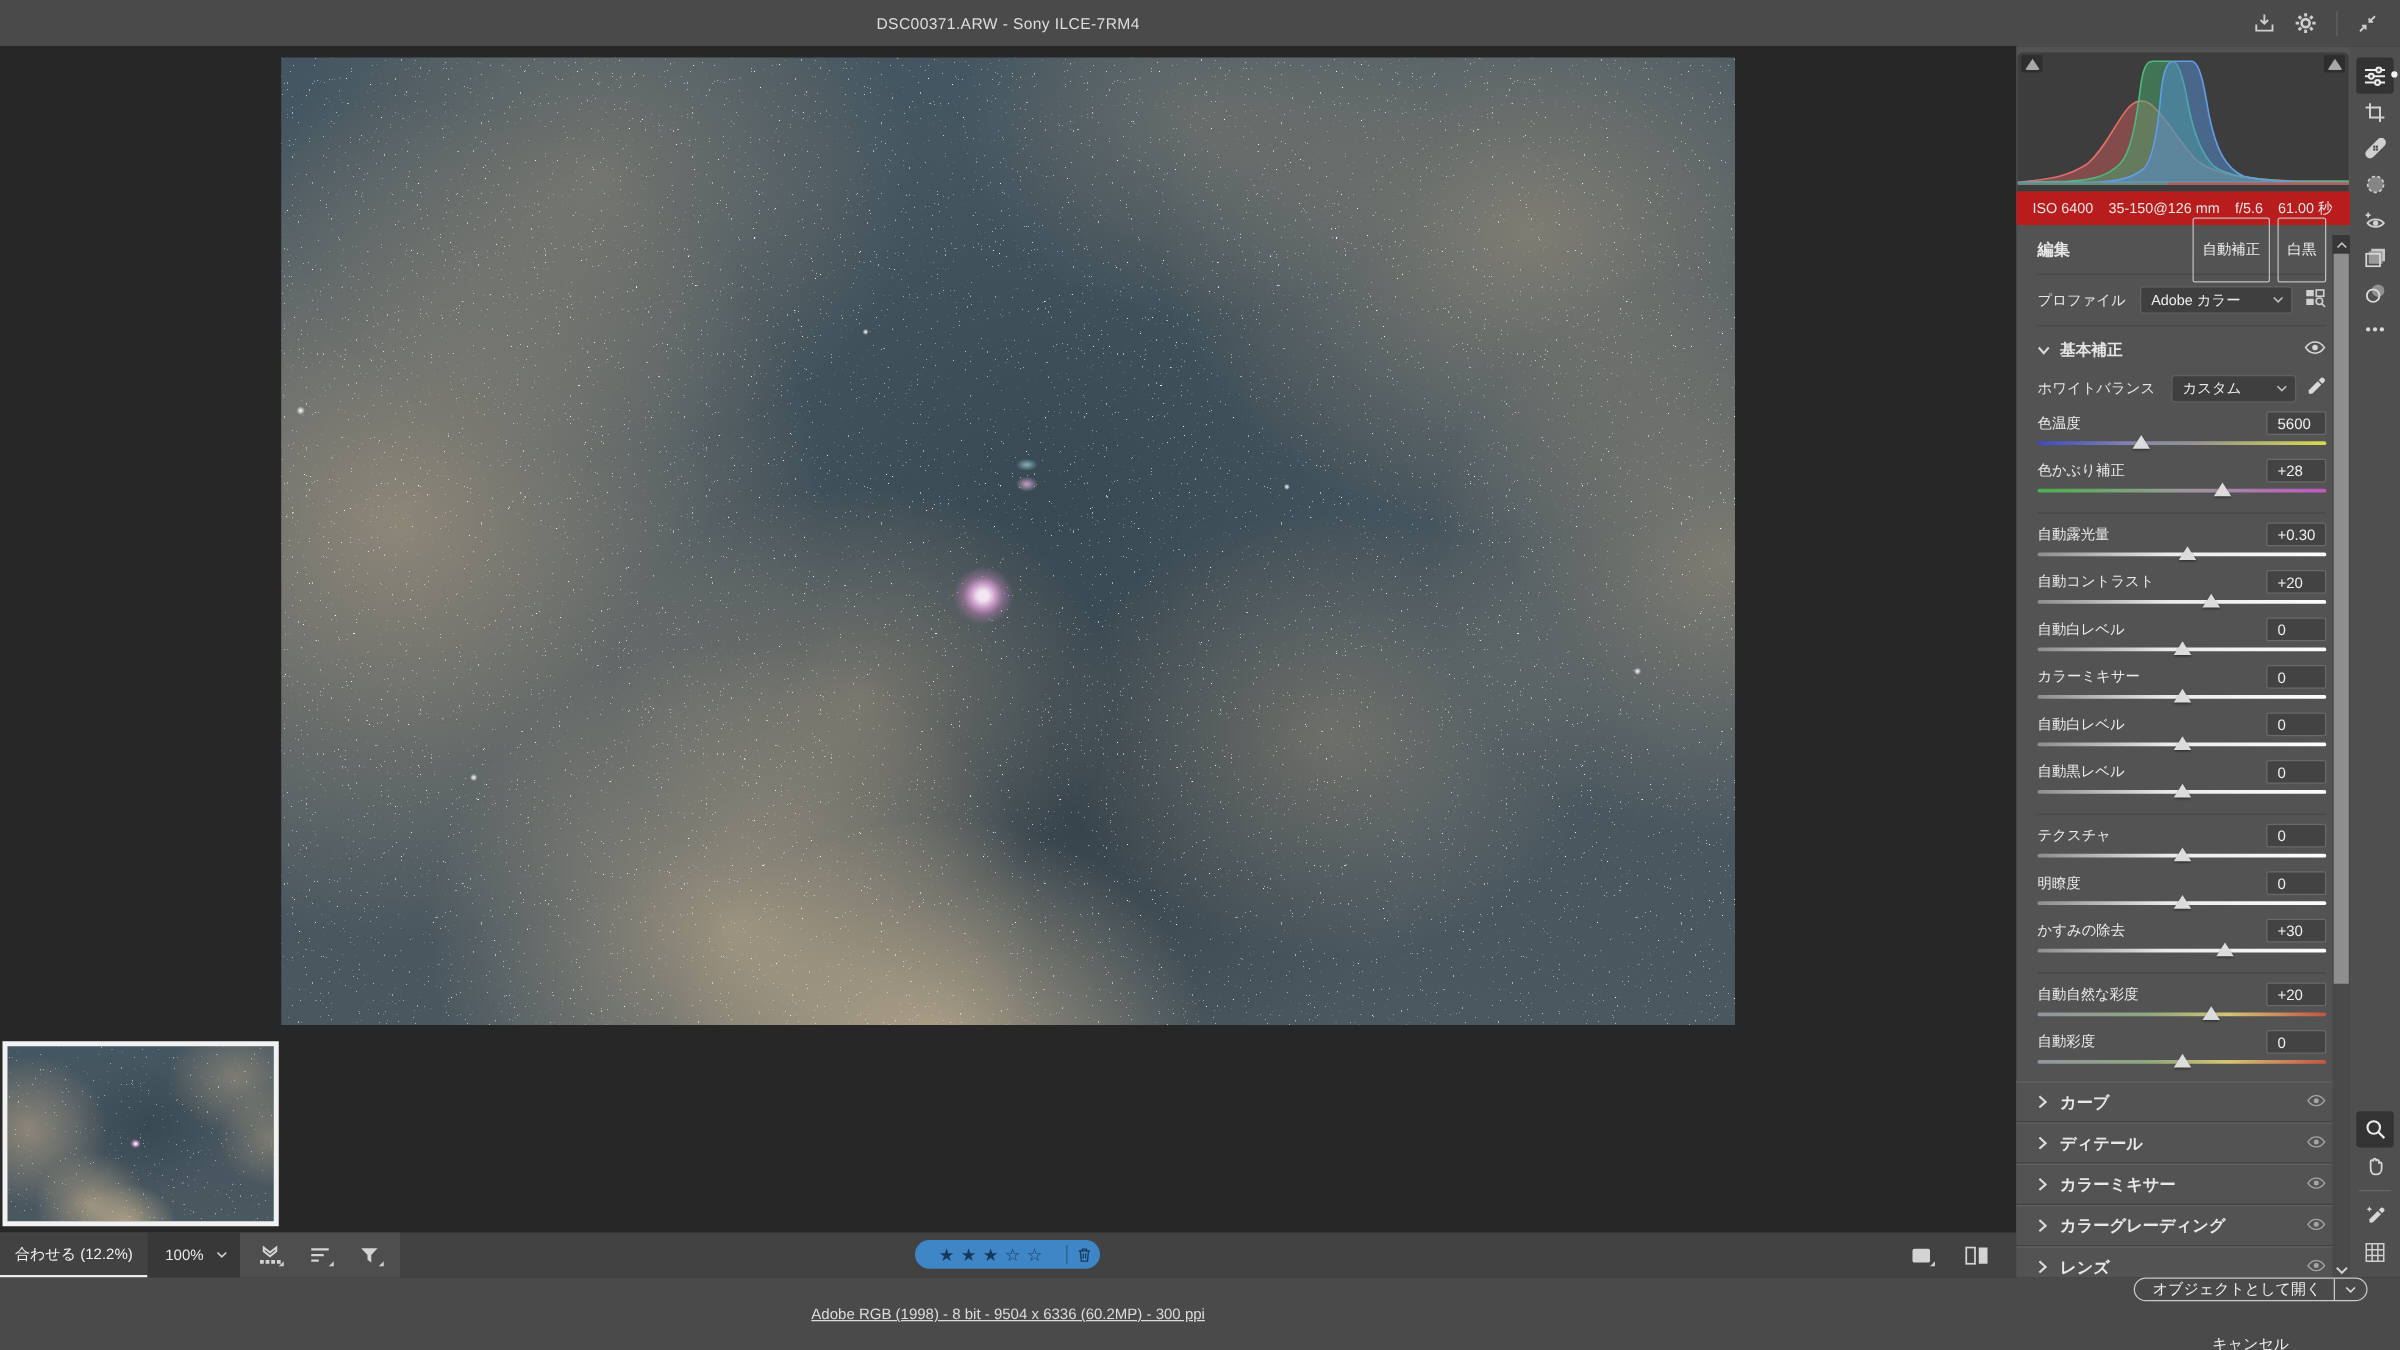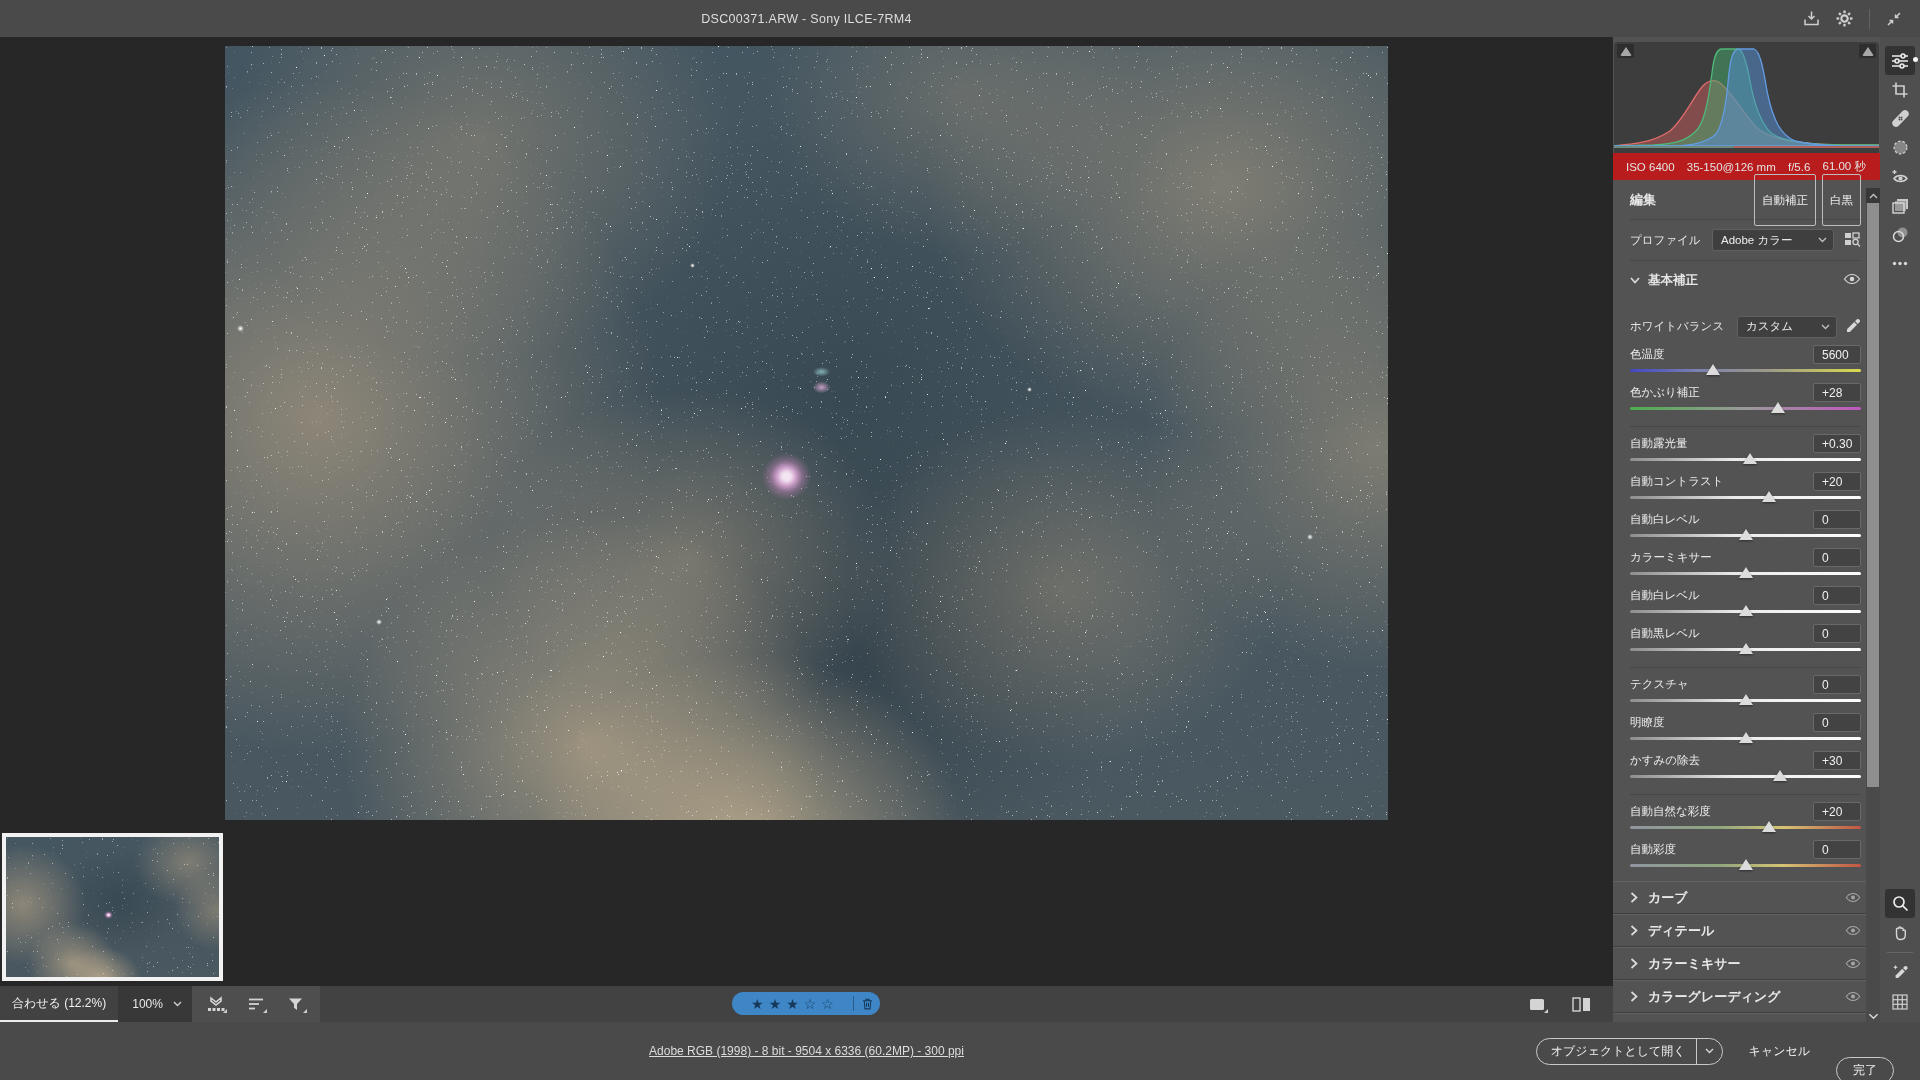--- a/index.html
+++ b/index.html
@@ -97,21 +97,21 @@
     font-size:11.5px; padding:18px 7px; line-height:1.3; font-family:inherit; }
   .hr { border-top:1px solid #474747; margin-top:7px; }
   .profile-row { margin-top:7px; height:26px; display:flex; align-items:center; gap:10px; font-size:11.5px; }
   .dropdown { height:22px; background:#3f3f3f; border:1px solid #606060; border-radius:3px;
     display:flex; align-items:center; padding:0 6px 0 8px; font-size:11.5px; color:#eee; gap:6px; }
   .dropdown .dd-label { flex:1; }
   .profile-dd { width:122px; margin-left:auto; }
   .sec-head { margin-top:10px; height:18px; display:flex; align-items:center; gap:8px; }
   .sec-head .sec-title { font-weight:bold; font-size:12.5px; }
   .sec-head .eye { margin-left:auto; }
-  .wb-row { margin-top:26px; height:23px; display:flex; align-items:center; gap:8px; font-size:11.5px; }
+  .wb-row { margin-top:10px; height:23px; display:flex; align-items:center; gap:8px; font-size:11.5px; }
   .wb-dd { width:100px; margin-left:auto; }
   .srow { margin-top:8px; height:30px; }
   .srow-top { display:flex; align-items:center; height:16px; }
   .slabel { font-size:11.5px; color:#ececec; }
   .svalue { margin-left:auto; width:48px; height:19px; background:#434343; border:1px solid #696969;
     border-radius:2px; font-size:12px; color:#f0f0f0; padding:2px 0 0 8px; }
   .strack { position:relative; height:13px; margin-top:1px; }
   .track-line { position:absolute; left:0; right:0; top:6px; height:3px; border-radius:2px;
     background:linear-gradient(90deg,#8d8d8d,#eaeaea 45%,#fdfdfd); }
   .tk-temp { background:linear-gradient(90deg,#4048c4,#7c82ae 30%,#9a988a 58%,#d9d94e 100%); }
@@ -140,21 +140,21 @@
   .tool.selected { background:#333333; }
   .tool-gap { flex:1; }
   .tools .divider-h { width:26px; border-top:1px solid #666; margin:5px 0; }
   .edit-dot { position:absolute; right:2px; top:20px; width:5px; height:5px; border-radius:50%; background:#f5f5f5; }
 
   
   .infobar { flex:0 0 58px; background:#4a4a4a; position:relative; }
   .info-link { position:absolute; left:0; width:1613px; top:0; height:58px; display:flex; align-items:center;
     justify-content:center; }
   .info-link a { color:#dcdcdc; font-size:12px; text-decoration:underline; }
-  .info-btns { position:absolute; right:26px; top:0; height:58px; display:flex; align-items:center; gap:26px; }
+  .info-btns { position:absolute; right:26px; top:0; height:58px; display:flex; align-items:center; gap:26px;flex-direction:column; }
   .pill { border:1px solid #c9c9c9; border-radius:14px; background:transparent; color:#efefef;
     font-size:12px; height:27px; display:flex; align-items:center; font-family:inherit; }
   .pill-split { padding:0; }
   .pill-split .main { padding:0 10px 0 14px; }
   .pill-split .dd { border-left:1px solid #c9c9c9; height:100%; width:26px; display:flex; align-items:center; justify-content:center; }
   .btn-plain { background:transparent; border:none; color:#efefef; font-size:12px; font-family:inherit; }
   .pill-done { padding:0 16px;margin-top:38px; }
 
   svg { shape-rendering:geometricPrecision; }
 </style>

